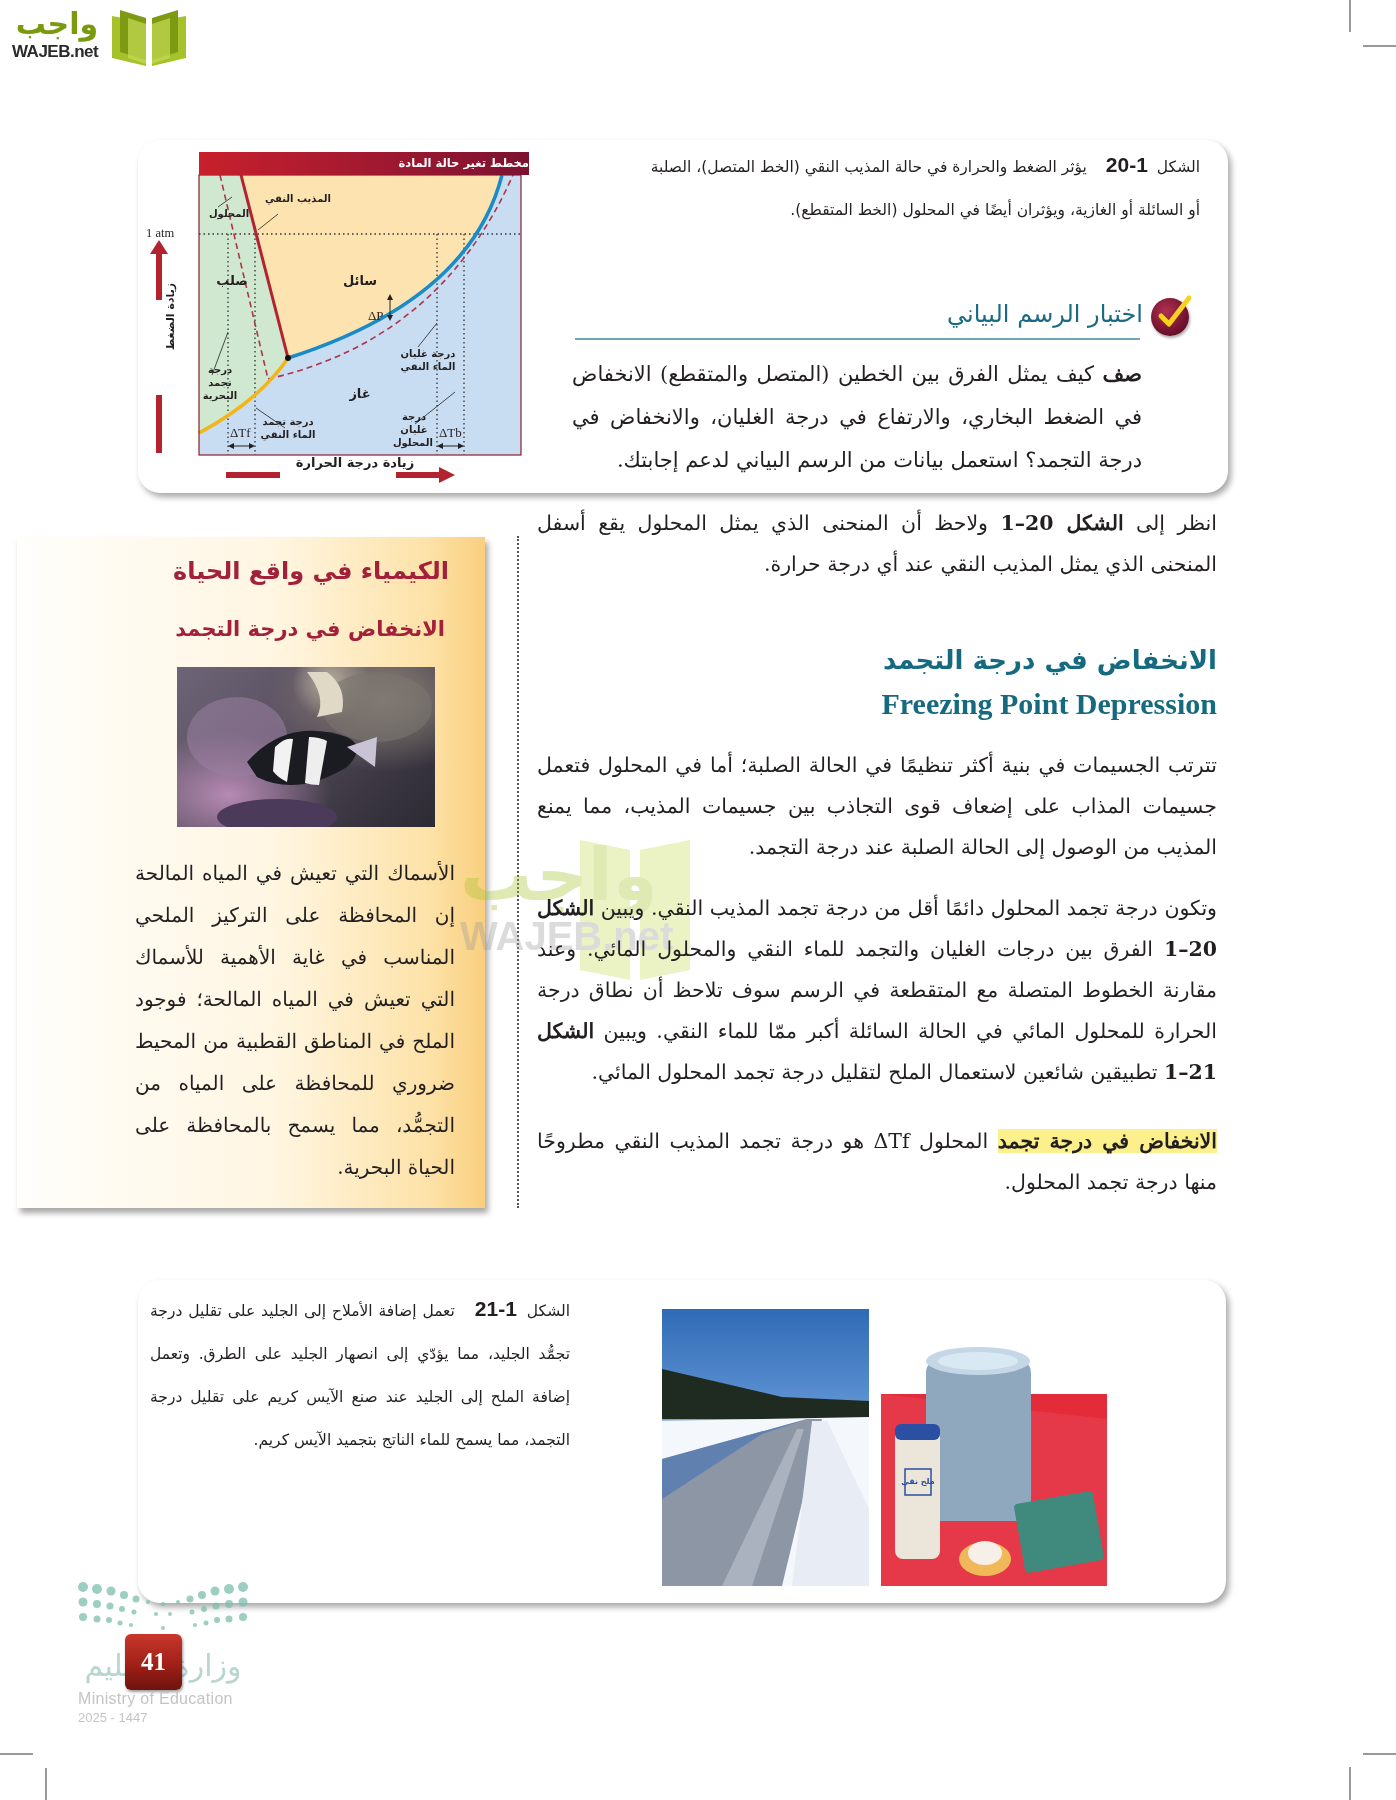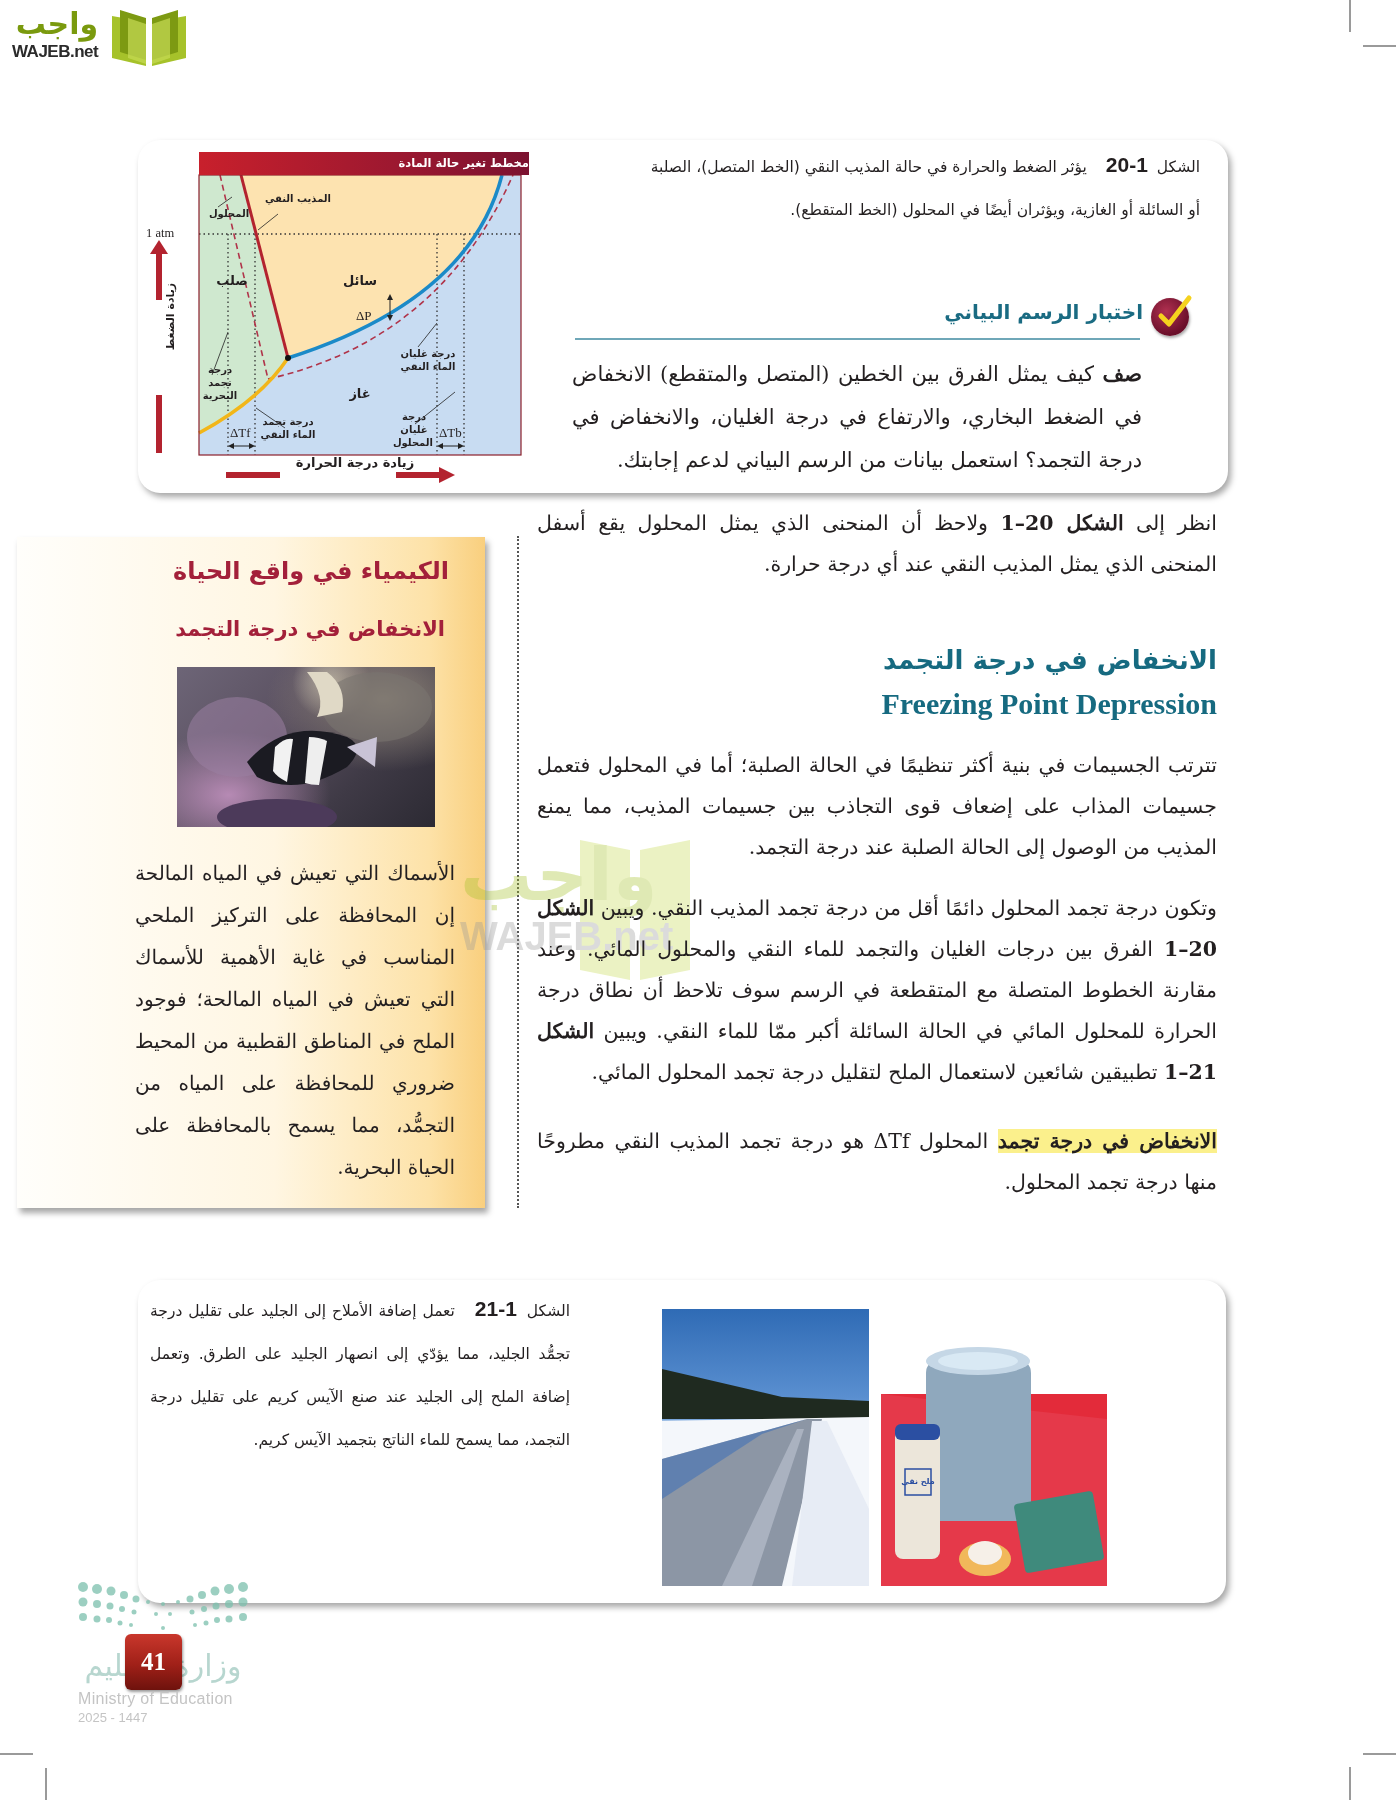--- a/index.html
+++ b/index.html
@@ -17,21 +17,21 @@
   .logo .en { position: absolute; left: 4px; top: 36px; font-size: 17px; font-weight: bold; color: #2b2b2b; font-family: "Liberation Sans", sans-serif; letter-spacing: -0.5px; }
   .logo svg { position: absolute; left: 100px; top: 2px; }
 
   
   .figbox { position: absolute; background: #fff; border-radius: 22px; box-shadow: 3px 4px 6px rgba(0,0,0,0.35); }
 
   .caption { position: absolute; direction: rtl; text-align: right; font-family: "DejaVu Sans", sans-serif; font-size: 15.5px; color: #231f20; line-height: 43px; }
   .caption .fignum { font-family: "Liberation Sans", sans-serif; font-weight: bold; font-size: 21px; margin: 0 4px 0 14px; }
 
   
-  .gc-title { position: absolute; direction: rtl; font-size: 20px; font-weight: bold; color: #1a6b82; text-align: right; }
+  .gc-title { position: absolute; direction: rtl; font-size: 24px; font-weight: normal; color: #1a6b82; text-align: right; }
   .gc-line { position: absolute; height: 2px; background: #6fa7b8; }
   .gc-icon { position: absolute; width: 38px; height: 38px; border-radius: 50%; background: radial-gradient(circle at 40% 35%, #b03050, #6a0f2a 70%); box-shadow: 1px 2px 3px rgba(0,0,0,0.35); }
   .gc-icon svg { position: absolute; left: 4px; top: -6px; }
   .gc-text { position: absolute; direction: rtl; text-align: justify; text-align-last: right; font-family: "DejaVu Serif", serif; font-size: 21px; line-height: 43px; color: #231f20; }
   .gc-text b { font-weight: bold; }
 
   
   .diagram { position: absolute; left: 150px; top: 150px; width: 380px; height: 335px; }
   .diagram .lbl { position: absolute; direction: rtl; text-align: center; font-size: 10px; font-weight: bold; color: #231f20; line-height: 13px; font-family: "DejaVu Sans", sans-serif; }
   .diagram .big { font-size: 13px; }
@@ -164,21 +164,21 @@
   <div class="atm" style="left:-4px; top:76px;">1 atm</div>
   <div class="lbl big" style="left:62px; top:124px; width:40px;">صلب</div>
   <div class="lbl big" style="left:190px; top:124px; width:40px;">سائل</div>
   <div class="lbl big" style="left:190px; top:237px; width:40px;">غاز</div>
   <div class="lbl" style="left:54px; top:57px; width:50px;">المحلول</div>
   <div class="lbl" style="left:108px; top:42px; width:80px;">المذيب النقي</div>
   <div class="lbl" style="left:50px; top:213px; width:40px;">درجة تجمد البحرية</div>
   <div class="lbl" style="left:110px; top:265px; width:56px;">درجة تجمد الماء النقي</div>
   <div class="lbl" style="left:250px; top:197px; width:56px;">درجة غليان الماء النقي</div>
   <div class="lbl" style="left:245px; top:260px; width:38px;">درجة غليان المحلول</div>
-  <div class="sym" style="left:206px; top:158px;">ΔP</div>
+  <div class="sym" style="left:218px; top:158px;">ΔP</div>
   <div class="sym" style="left:80px; top:275px;">ΔTf</div>
   <div class="sym" style="left:289px; top:275px;">ΔTb</div>
   <div class="xlabel">زيادة درجة الحرارة</div>
   <div class="ylabel">زيادة الضغط</div>
 </div>
 
 <div class="caption" style="left:570px; top:143px; width:630px;">
   <div>
     <span>الشكل</span>
     <span class="fignum">1-20</span>

